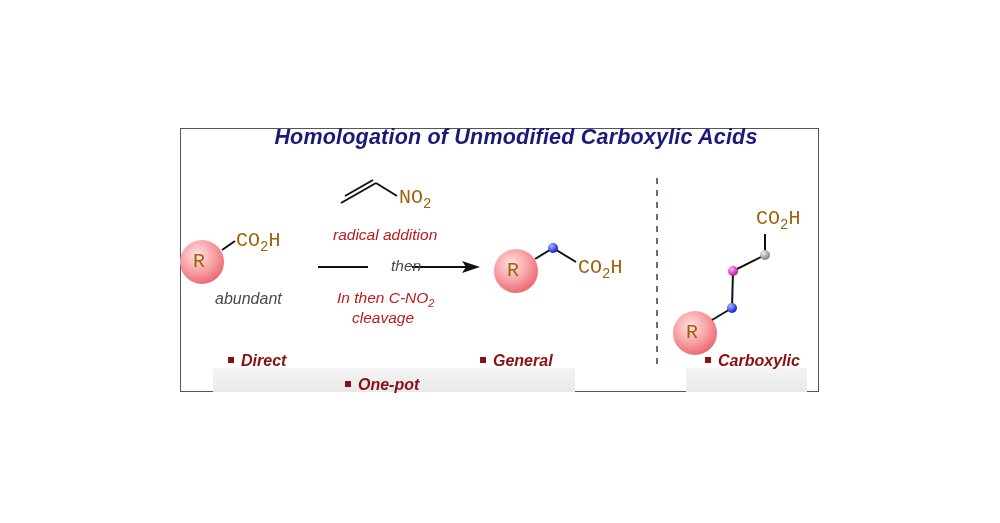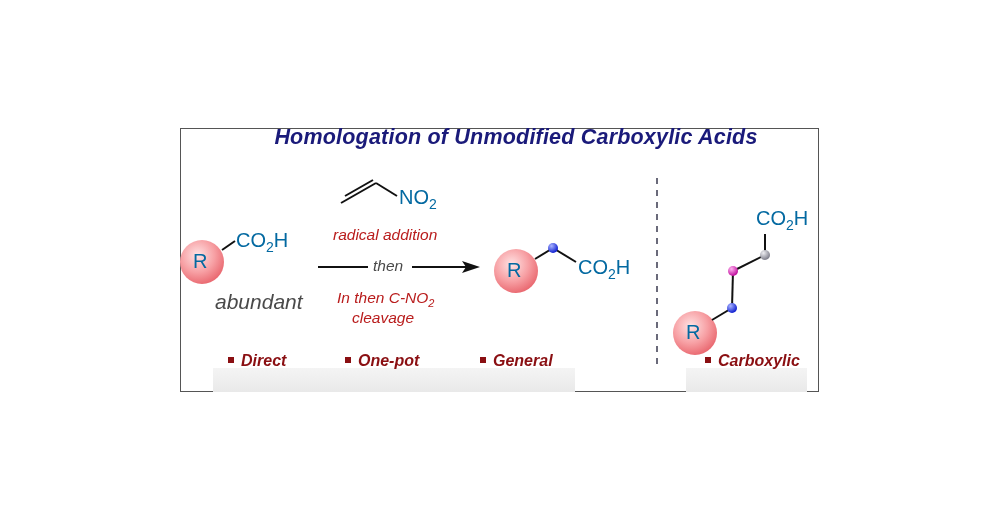--- a/index.html
+++ b/index.html
@@ -1,22 +1,22 @@
 <!DOCTYPE html>
 <html><head>
 <meta charset="utf-8">
 <style>
   html, body { margin:0; padding:0; background:#ffffff; }
   body { width:1000px; height:523px; position:relative; overflow:hidden; font-family:"Liberation Sans", sans-serif; }
   #frame { position:absolute; left:180px; top:128px; width:639px; height:264px; border:1px solid #555; background:#fff; box-sizing:border-box; }
   .abs { position:absolute; }
   .title { left:0; width:100%; top:125px; text-align:center; font-weight:bold; font-style:italic; font-size:21.5px; color:#1a1a7a; letter-spacing:0.2px;padding-left:16px; }
   .blue-it { font-style:italic; color:#b91c1c; font-size:15.5px; }
-  .gray-it { font-style:italic; color:#4a4a4a; font-size:21px; }
-  .chem { font-size:20px; color:#0369a1; }
+  .gray-it { font-style:italic; color:#4a4a4a; font-size:16px; }
+  .chem { font-size:20px; color:#a16207;font-family:Liberation Mono, monospace; }
   .feat-bar { background:linear-gradient(#f4f4f4,#e9e9e9); height:24px; top:368px; }
   .feat { position:absolute; top:352px; font-weight:bold; font-style:italic; font-size:16px; color:#8a0f12; white-space:nowrap; }
   .feat .bullet { display:inline-block; width:6px; height:6px; background:#8a0f12; margin-right:7px; vertical-align:3px; }
   svg { position:absolute; left:0; top:0; }
 </style>
 </head>
 <body>
 
 <div id="frame"></div>
 
@@ -75,29 +75,29 @@
 
 <div class="abs title">Homologation of Unmodified Carboxylic Acids</div>
 
 <div class="abs chem" style="left:193px; top:250px;">R</div>
 <div class="abs chem" style="left:236px; top:229px;"><span>CO</span><sub style="font-size:14px;">2</sub><span>H</span></div>
 <div class="abs gray-it" style="left:215px; top:290px;">abundant</div>
 
 <div class="abs chem" style="left:399px; top:186px;"><span>NO</span><sub style="font-size:14px;">2</sub></div>
 
 <div class="abs blue-it" style="left:333px; top:226px;">radical addition</div>
-<div class="abs gray-it" style="left:373px; top:257px; font-size:15.5px;">then</div>
+<div class="abs gray-it" style="left:391px; top:257px; font-size:15.5px;">then</div>
 <div class="abs blue-it" style="left:337px; top:289px;"><span>In then C-NO</span><sub style="font-size:11px;">2</sub></div>
 <div class="abs blue-it" style="left:352px; top:309px;">cleavage</div>
 
 <div class="abs chem" style="left:507px; top:259px;">R</div>
 <div class="abs chem" style="left:578px; top:256px;"><span>CO</span><sub style="font-size:14px;">2</sub><span>H</span></div>
 
 <div class="abs chem" style="left:686px; top:321px;">R</div>
 <div class="abs chem" style="left:756px; top:207px;"><span>CO</span><sub style="font-size:14px;">2</sub><span>H</span></div>
 
 <div class="abs feat-bar" style="left:213px; width:362px;"></div>
 <div class="abs feat-bar" style="left:686px; width:121px;"></div>
 
 <div class="feat" style="left:228px;"><span class="bullet"></span><span>Direct</span></div>
-<div class="feat" style="left:345px;"><span class="bullet"></span><span>One-pot</span></div>
+<div class="feat" style="left:345px;margin-top:24px;"><span class="bullet"></span><span>One-pot</span></div>
 <div class="feat" style="left:480px;"><span class="bullet"></span><span>General</span></div>
 <div class="feat" style="left:705px;"><span class="bullet"></span><span>Carboxylic</span></div>
 
 </body></html>

